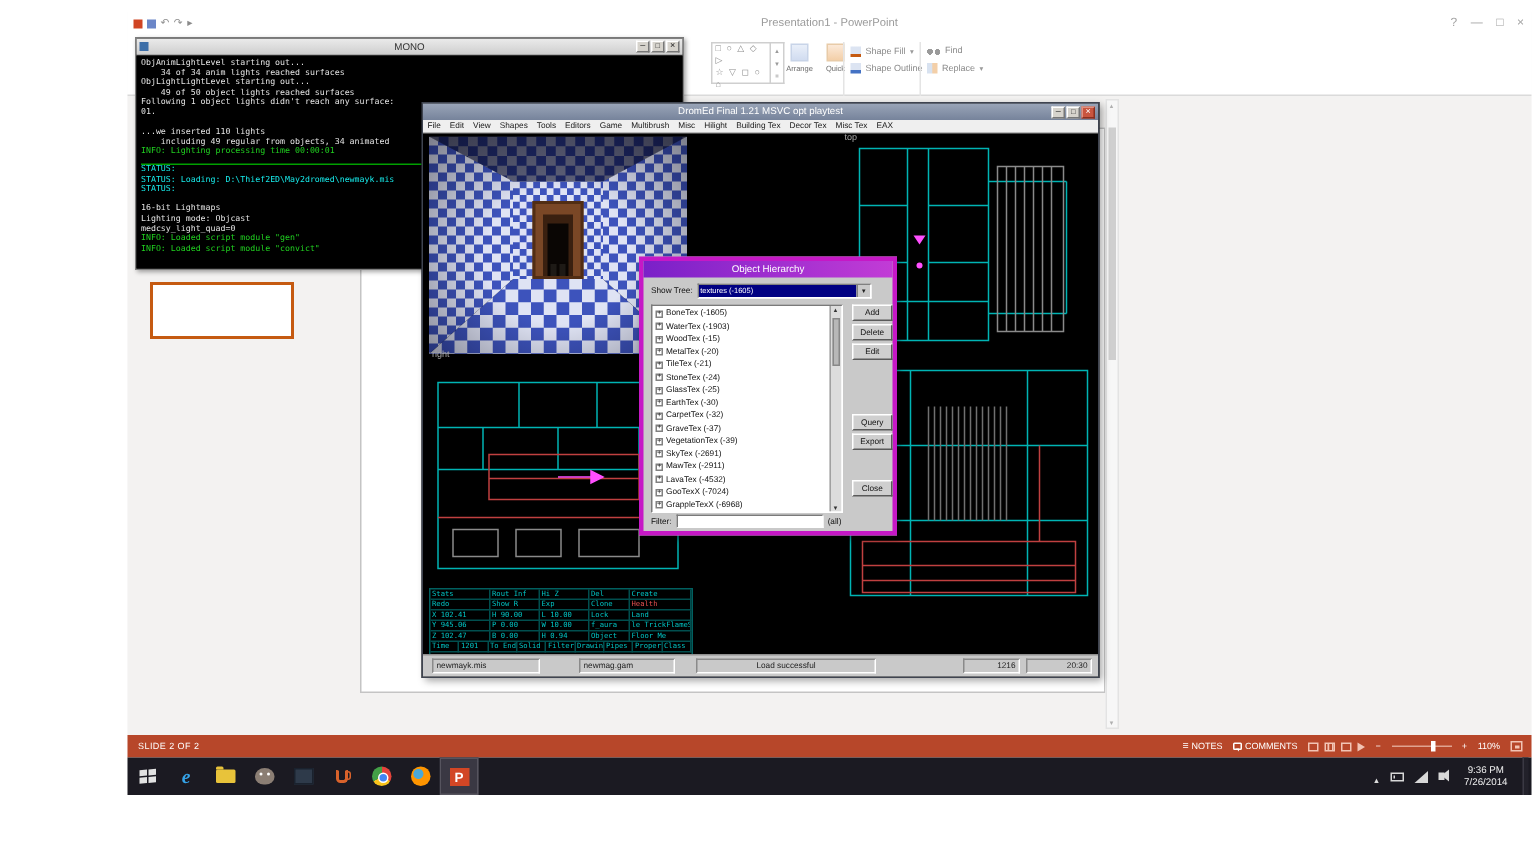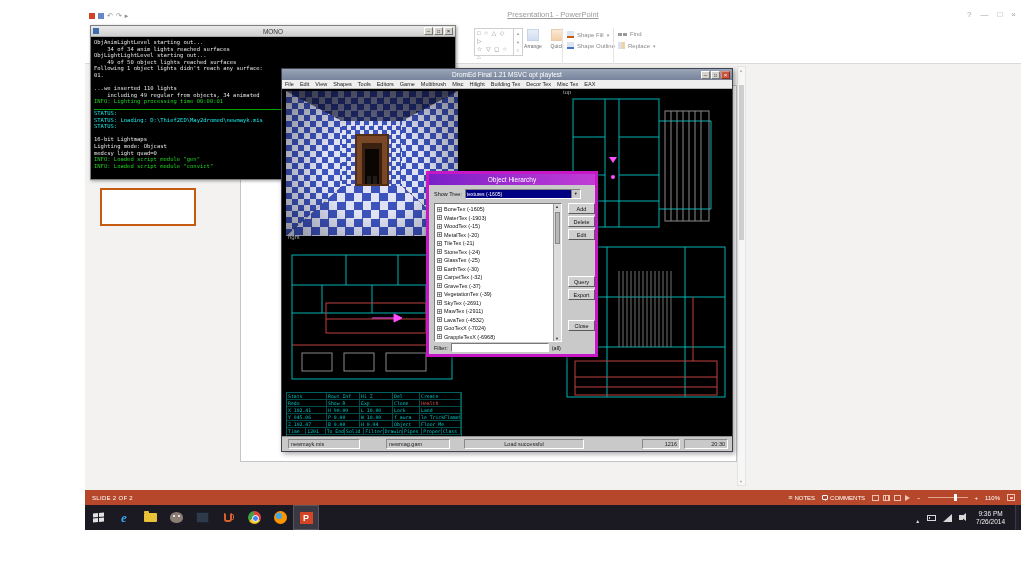--- a/index.html
+++ b/index.html
@@ -1,20 +1,20 @@
 <!DOCTYPE html>
 <html><head>
 <meta charset="utf-8">
 <style>
   *{margin:0;padding:0;box-sizing:border-box;}
   html,body{width:1024px;height:576px;background:#fff;overflow:hidden;font-family:"Liberation Sans",sans-serif;}
   #screen{position:absolute;left:85px;top:8px;width:936px;height:522px;background:#FBFBFB;}
 
   
-  .pp-title{position:absolute;left:0;right:0;top:0;height:14px;background:#FFF;text-align:center;font-size:7.5px;color:#9B9B9B;line-height:14px;text-decoration:underline;}
+  .pp-title{position:absolute;left:0;right:0;top:0;height:14px;background:#FFF;text-align:center;font-size:7.5px;color:#9B9B9B;line-height:14px;}
   .qat{position:absolute;left:4px;top:4px;display:flex;gap:3px;align-items:center;z-index:2;}
   .qat .sq{width:6px;height:6px;display:inline-block;}
   .sq.ppt-logo{background:#D04423}.sq.save{background:#6B86C8}
   .qat .ar{font-size:7px;color:#8a8a8a;line-height:7px;}
   .ic-undo::before{content:"↶"}.ic-redo::before{content:"↷"}.ic-play::before{content:"▸"}
   .wctrl{position:absolute;right:5px;top:1px;display:flex;gap:9px;color:#A2A2A2;font-size:8px;line-height:12px;}
   .ic-help::before{content:"?"}.ic-min::before{content:"—"}.ic-restore::before{content:"□"}.ic-close::before{content:"×"}
   .userchip{position:absolute;right:28px;top:17px;display:flex;gap:3px;align-items:center;color:#8A8A8A;font-size:7px;}
   .person-ic{width:7px;height:7px;position:relative;}
   .person-ic::before{content:"";position:absolute;left:2px;top:0;width:3px;height:3px;border-radius:50%;background:#ADADAD;}

